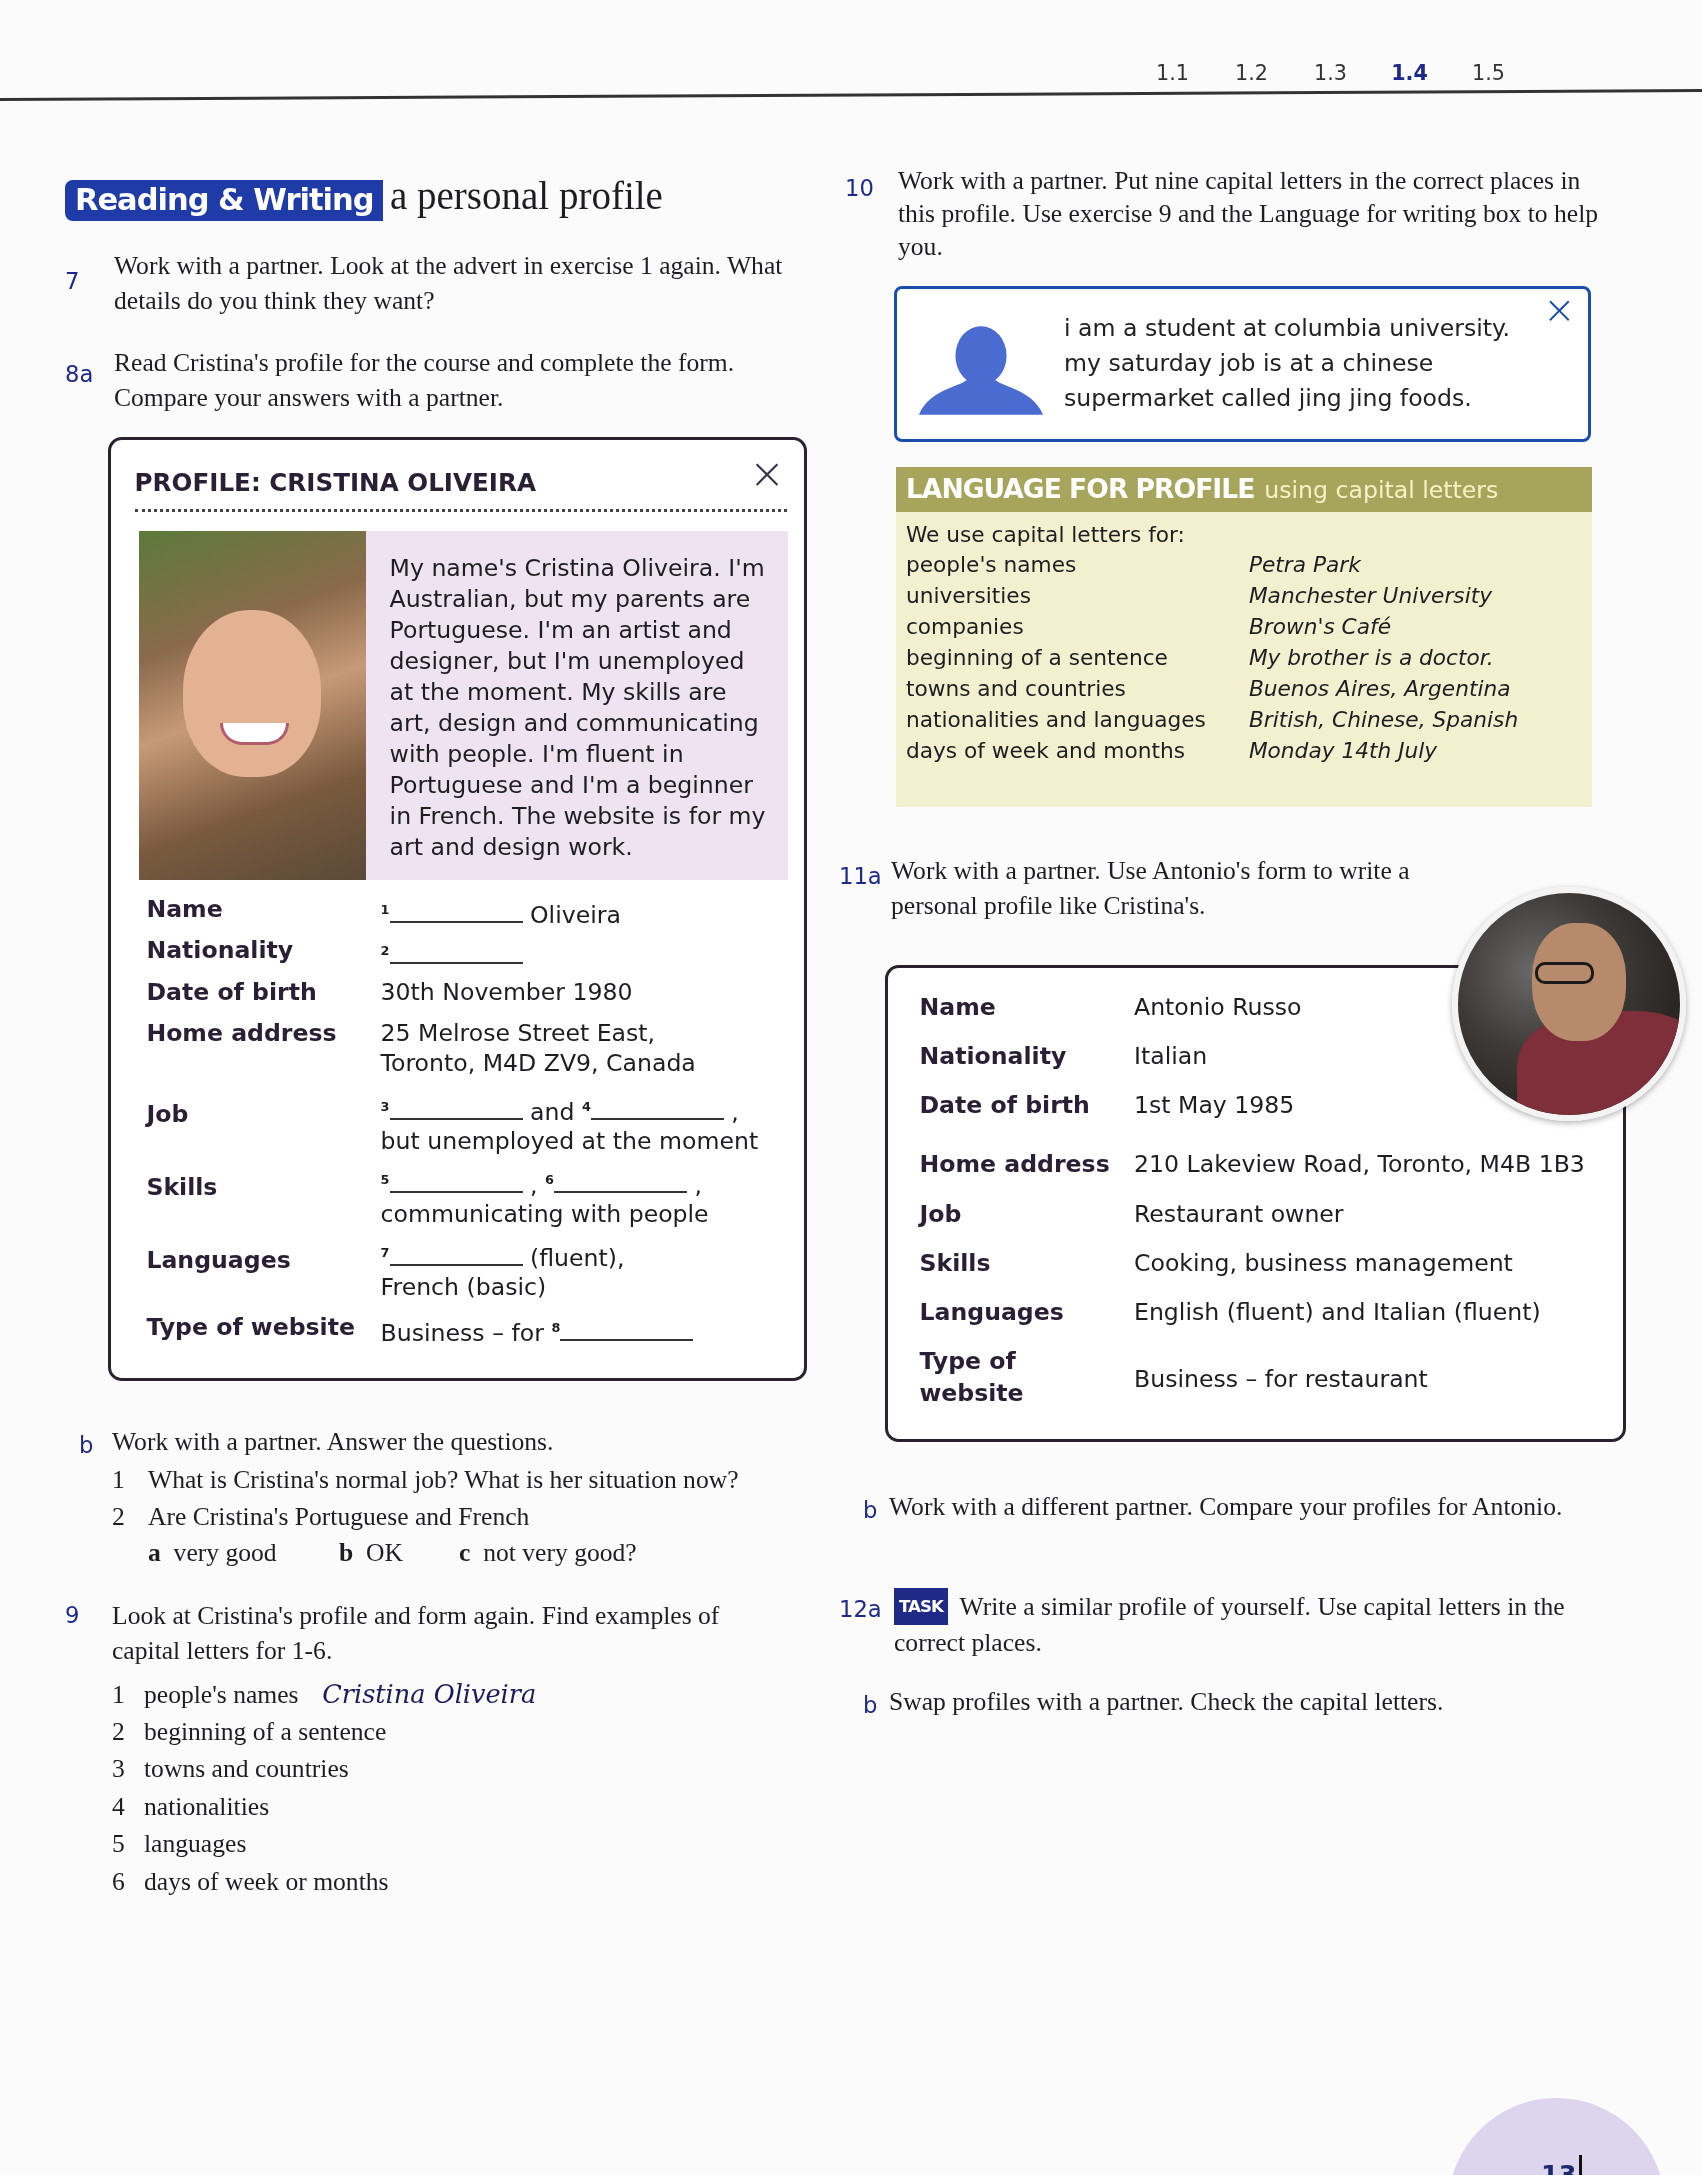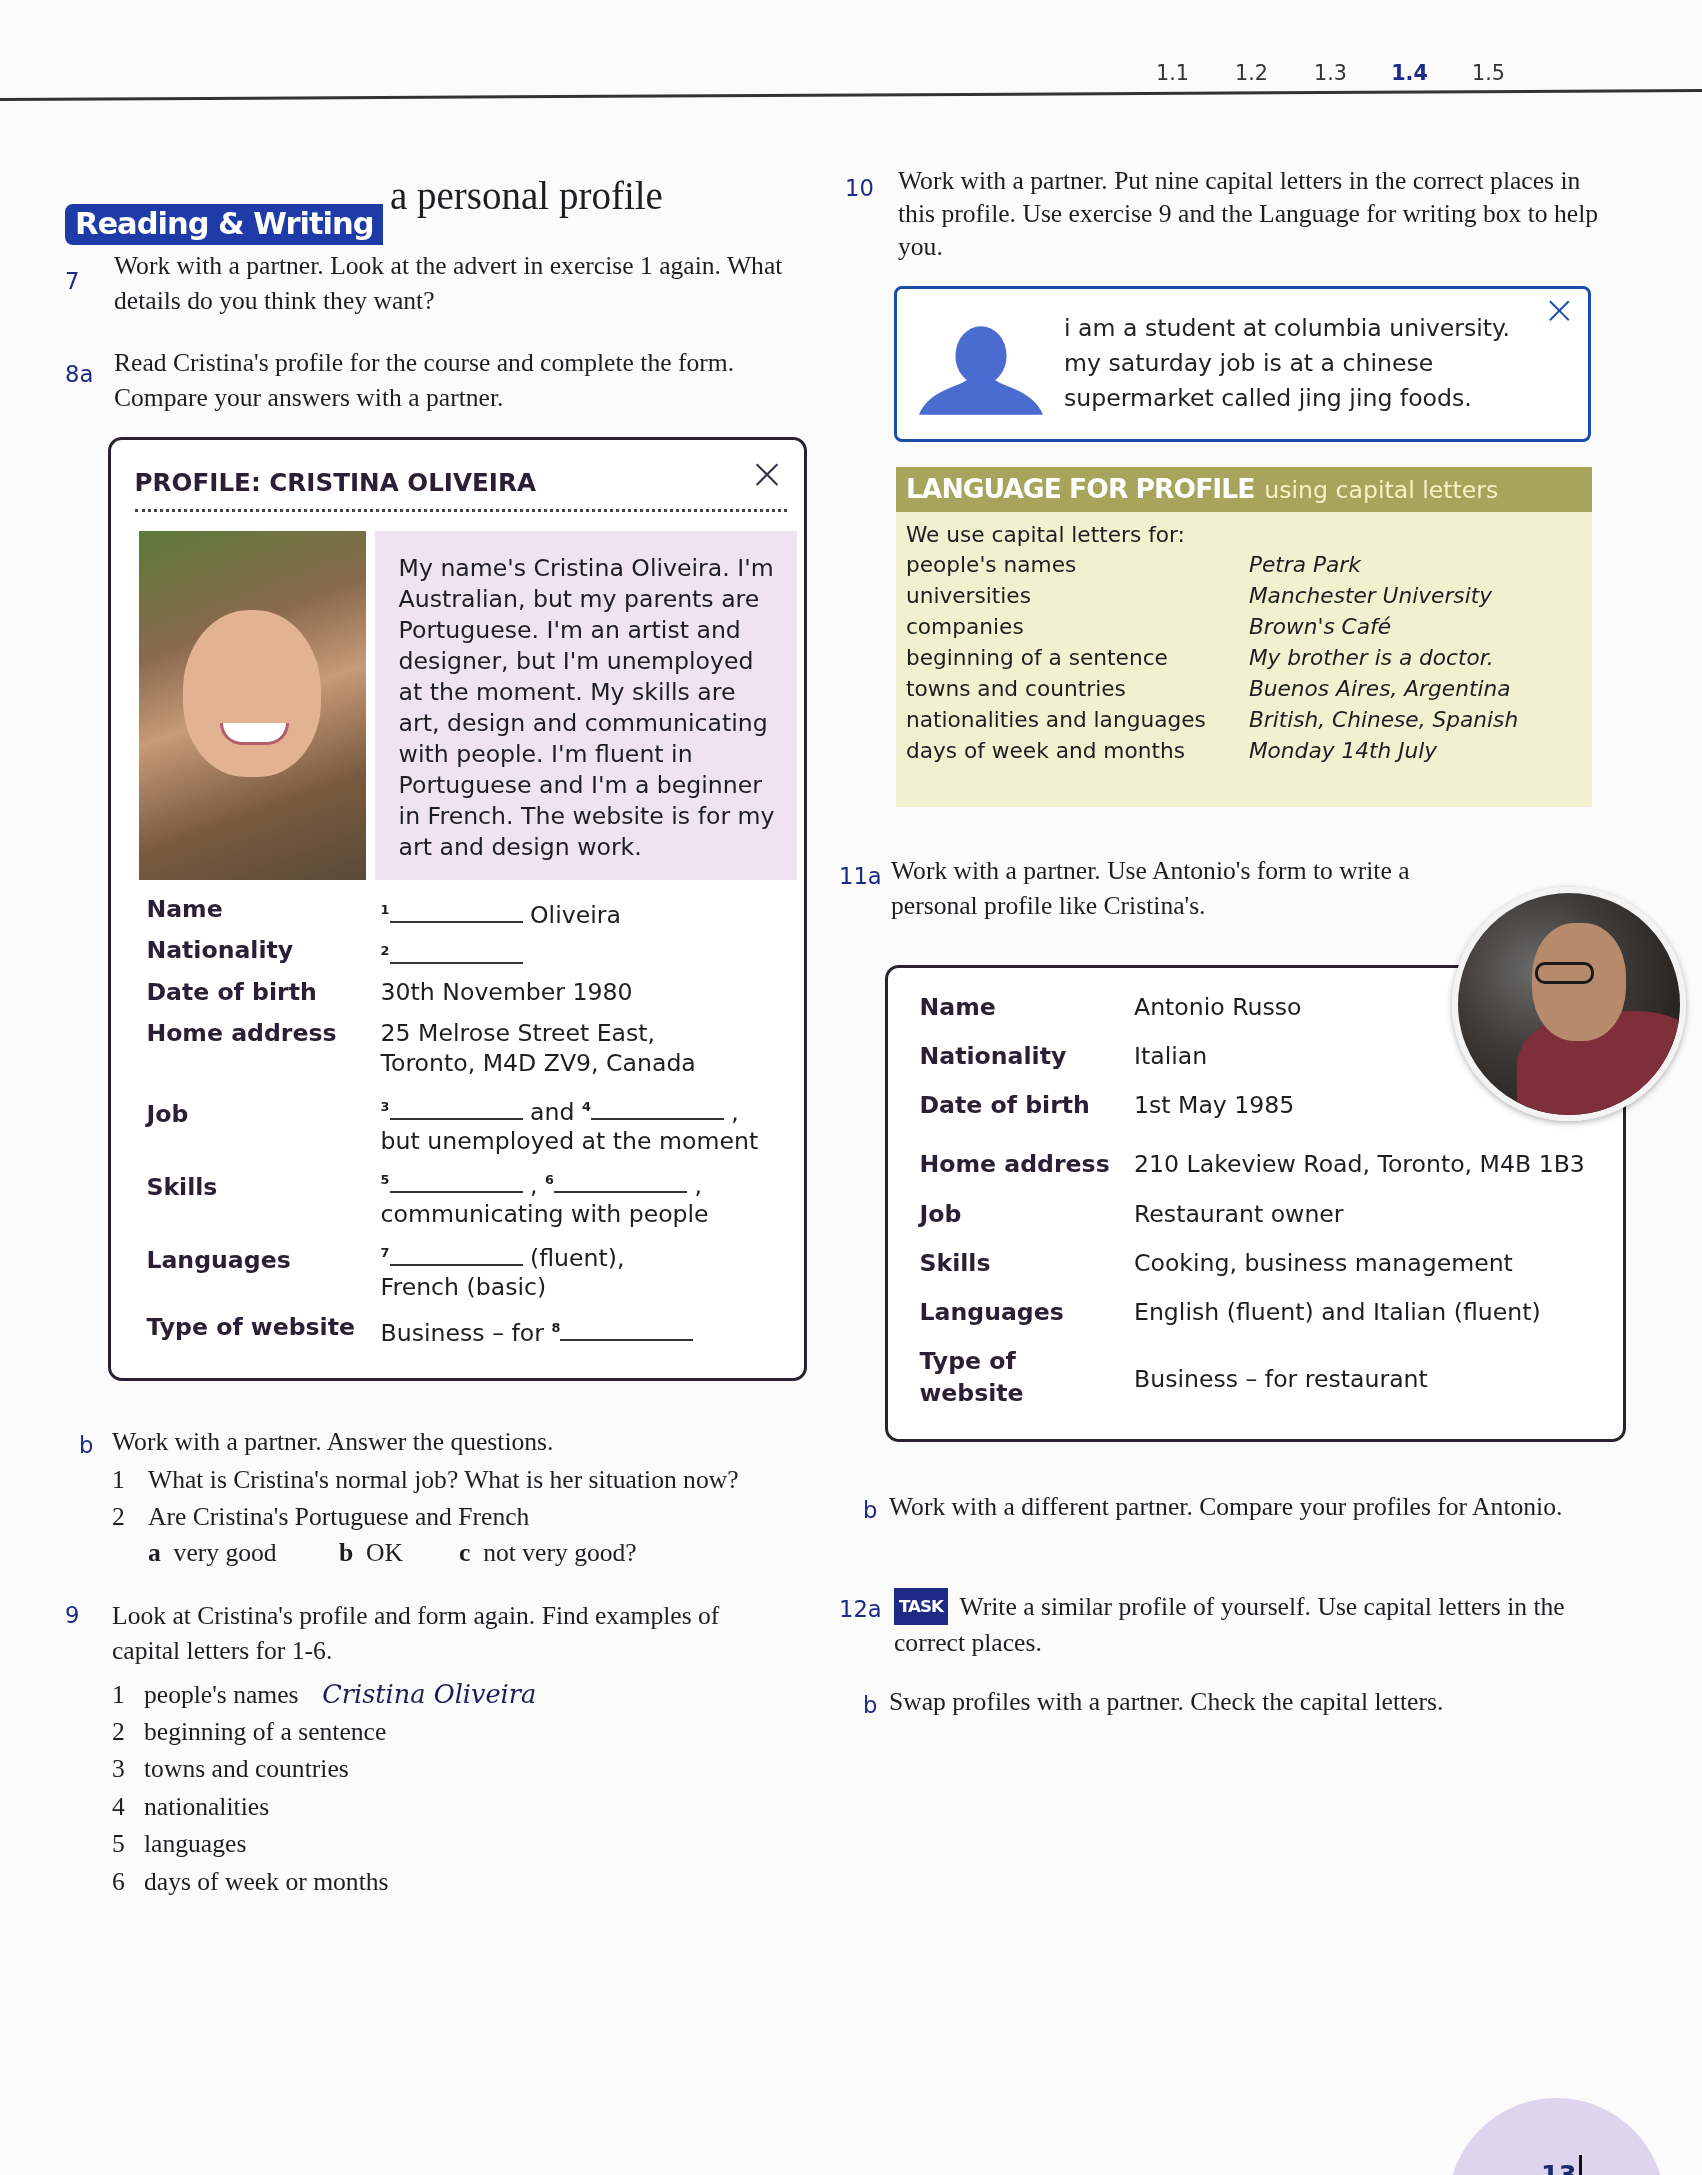--- a/index.html
+++ b/index.html
@@ -8,31 +8,31 @@
 
   .topnav { position: absolute; top: 61px; left: 1133px; display: flex; gap: 0; }
   .topnav .nav-item { width: 79px; text-align: center; font-family: "DejaVu Sans", sans-serif; font-size: 20.7px; color: #333; position: relative; }
   .topnav .nav-item.active { color: #1c2a8c; font-weight: bold; }
   .topnav .nav-item.active::before { content: ""; position: absolute; left: 9.9px; top: -11.8px; width: 59px; height: 59px; border-radius: 50%; background: #e2dcf2; z-index: -1; }
   .rule { position: absolute; top: 98px; left: 0; width: 1702px; height: 3px; background: #333; transform: rotate(-0.3deg); transform-origin: left; }
 
   .ex-num { color: #1e2a86; font-family: "DejaVu Sans", sans-serif; font-size: 22.7px; position: absolute; }
   .ex-text { font-size: 25.6px; line-height: 35px; position: absolute; }
 
-  .rw-badge { position: absolute; left: 65px; top: 180px; background: #1e3ba8; color: #fff; font-family: "DejaVu Sans", sans-serif; font-weight: bold; font-size: 30.5px; padding: 2px 9.9px 3.9px; border-radius: 7.9px 0 0 7.9px; letter-spacing: -1px; margin-top: 24px; }
+  .rw-badge { position: absolute; left: 65px; top: 180px; background: #1e3ba8; color: #fff; font-family: "DejaVu Sans", sans-serif; font-weight: bold; font-size: 30.5px; padding: 2px 9.9px 3.9px; border-radius: 7.9px 0 0 7.9px; letter-spacing: -1px; }
   .rw-title { position: absolute; left: 390px; top: 173px; font-size: 39px; }
 
   .profile-card { position: absolute; left: 108px; top: 437px; width: 699px; height: 944px; border: 3.9px solid #2a2230; border-radius: 13.8px; background: #fff; }
   .profile-card .card-title { position: absolute; left: 23.6px; top: 27.6px; font-family: "DejaVu Sans", sans-serif; font-weight: bold; font-size: 24.6px; color: #2a1f35; }
   .profile-card .dots { position: absolute; left: 23.6px; top: 69px; width: 652px; border-bottom: 3px dotted #444; }
   .close-x { position: absolute; font-family: "DejaVu Sans", sans-serif; color: #3a2f4a; font-weight: 300; }
   .photo { position: absolute; left: 27.6px; top: 91px; width: 227px; height: 349px; background: linear-gradient(160deg, #5d7a3b 0%, #8a6a4c 30%, #c79a78 50%, #7a5a3e 75%, #5a4a38 100%); }
   .photo .face { position: absolute; left: 44px; top: 79px; width: 138px; height: 167px; border-radius: 48% 48% 45% 45%; background: #e3b293; }
   .photo .smile { position: absolute; left: 81px; top: 192px; width: 69px; height: 21.7px; border-radius: 0 0 34px 34px; background: #fff; border: 3px solid #b25d6a; border-top: none; }
-  .bio { position: absolute; left: 264px; top: 91px; width: 422px; height: 349px; background: #efe3f2; padding: 21.7px 19.7px 0 23.6px; font-family: "DejaVu Sans", sans-serif; font-size: 23.6px; line-height: 31px; color: #1e1e22; }
+  .bio { position: absolute; left: 255px; top: 91px; width: 422px; height: 349px; background: #efe3f2; padding: 21.7px 19.7px 0 23.6px; font-family: "DejaVu Sans", sans-serif; font-size: 23.6px; line-height: 31px; color: #1e1e22; }
 
   .form-rows { position: absolute; left: 23.6px; top: 453px; width: 652px; }
   .frow { position: absolute; left: 0; width: 652px; font-family: "DejaVu Sans", sans-serif; font-size: 23.6px; line-height: 29.6px; }
   .frow .flabel { position: absolute; left: 11.8px; font-weight: bold; color: #2a1f35; }
   .frow .fval { position: absolute; left: 246px; width: 404px; color: #1e1e22; }
   .sup { font-size: 12.8px; vertical-align: super; font-weight: bold; }
   .blank { display: inline-block; width: 133px; border-bottom: 2px solid #333; height: 19.7px; }
 
   .students { position: absolute; left: 894px; top: 286px; width: 697px; height: 156px; border: 3.9px solid #1b4dad; border-radius: 8px; background: #fff; }
   .students .avatar { position: absolute; left: 21.7px; top: 37px; width: 124px; height: 89px; }

